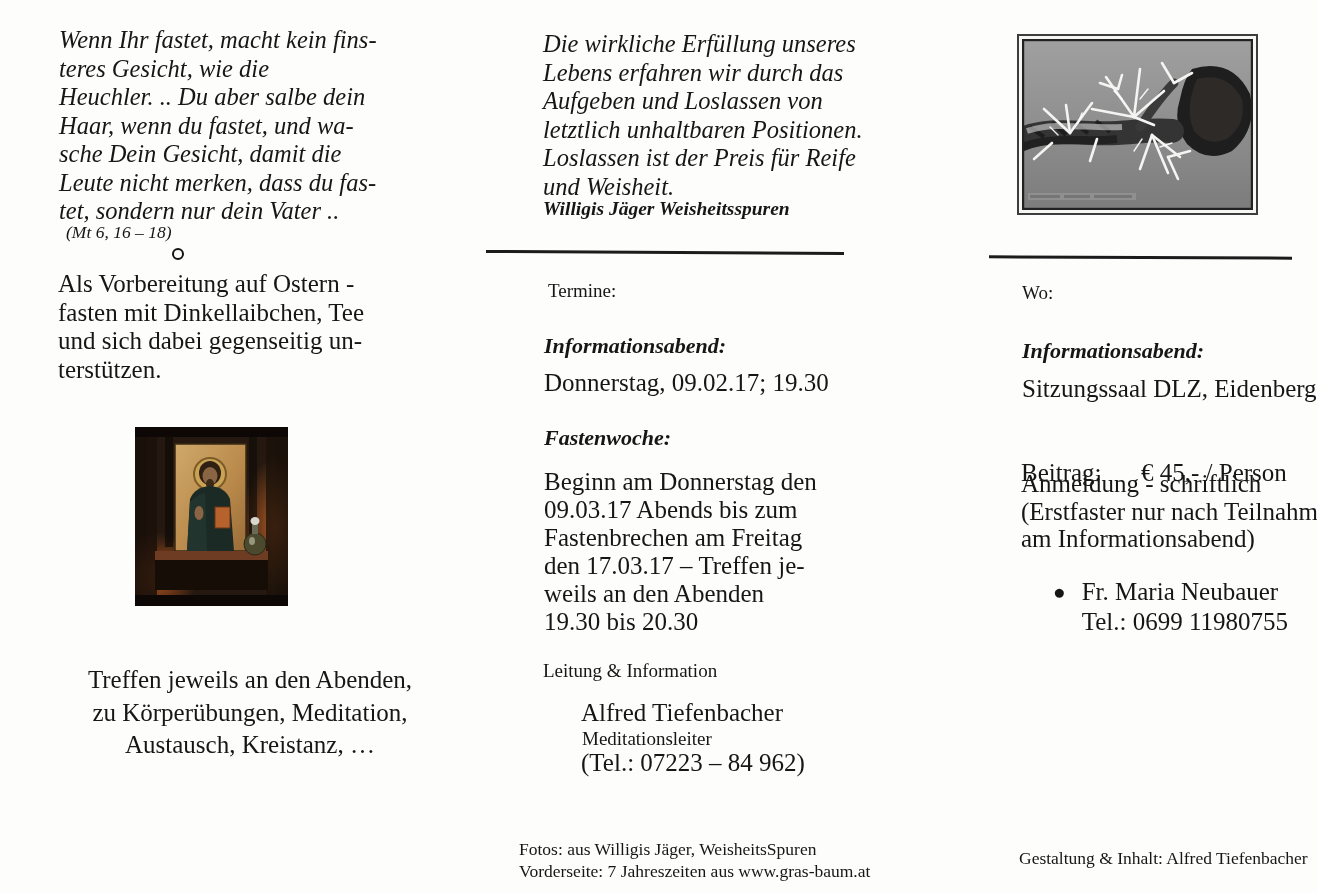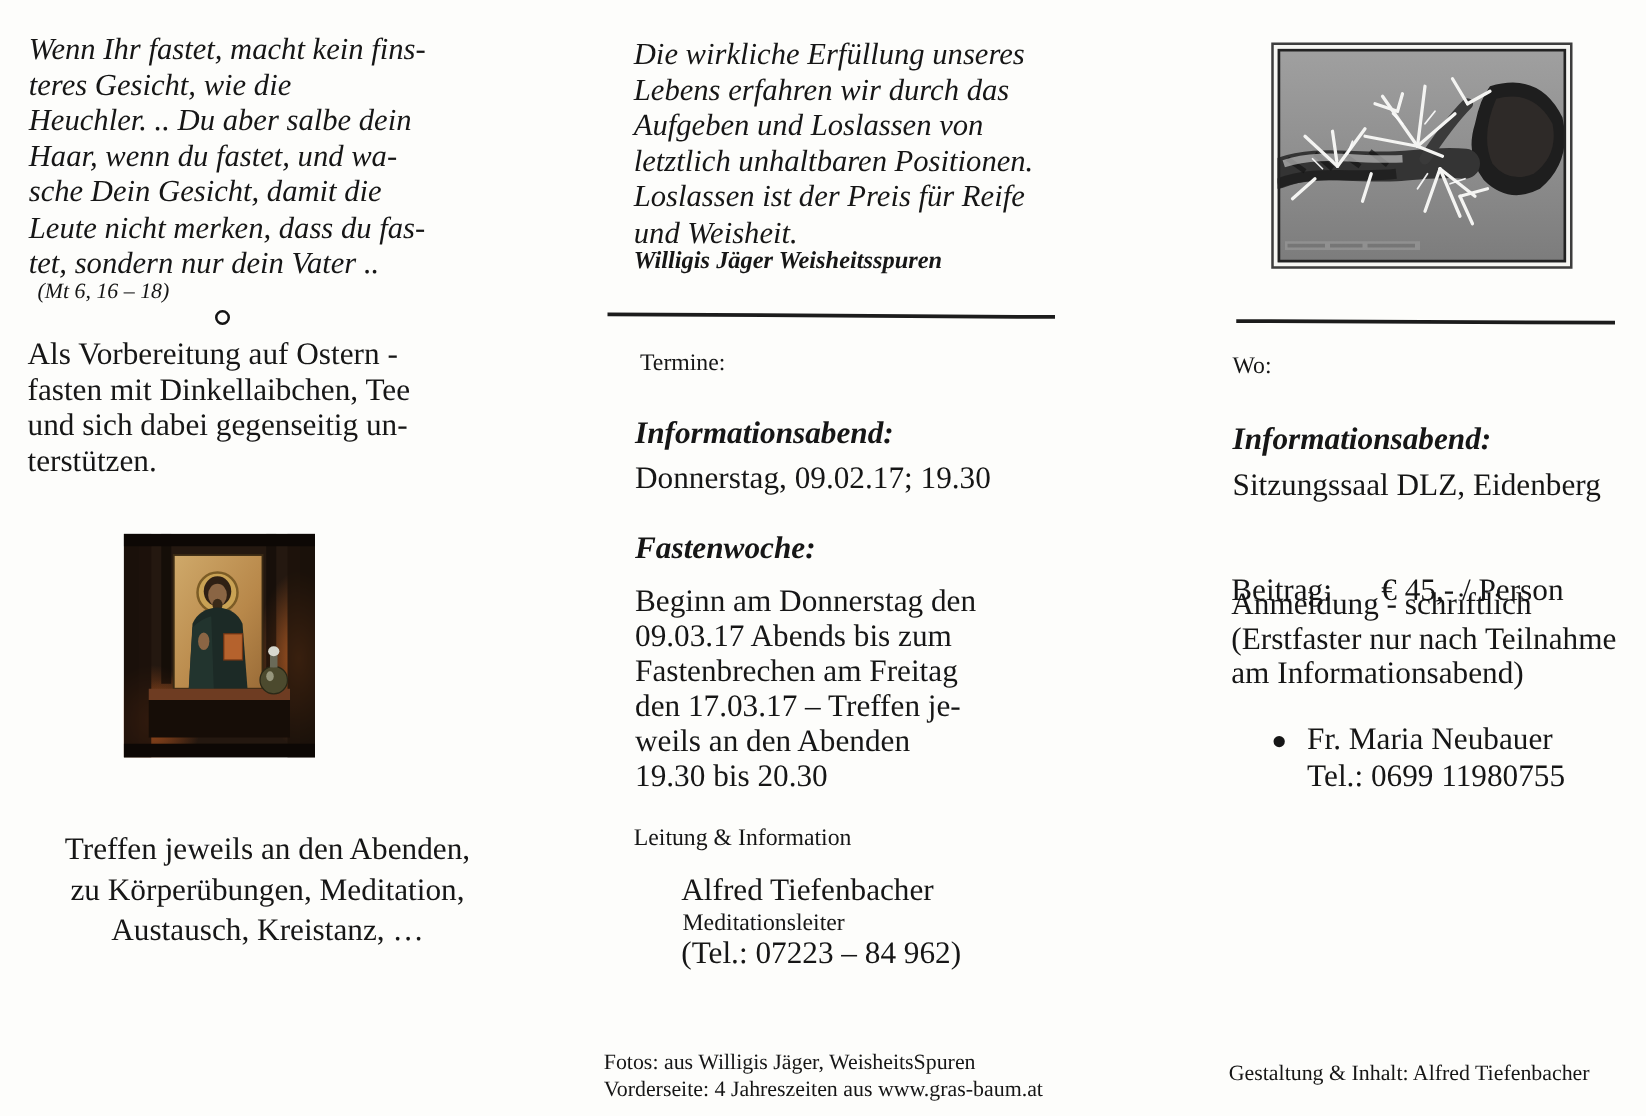--- a/index.html
+++ b/index.html
@@ -5,27 +5,27 @@
   * { margin:0; padding:0; box-sizing:border-box; }
   html,body { background:#e8e8e6; }
   .page {
     position:relative;
     width:1317px; height:893px;
     background:#fdfdfb;
     font-family:"Liberation Serif","DejaVu Serif",serif;
     color:#161616;
     overflow:hidden;
   }
-  .abs { position:absolute; white-space:pre-line; }
+  .abs { position:absolute; white-space:pre-line;margin-left:36px; }
   .quote { font-style:italic; font-size:24.5px; line-height:28.5px; }
   .bodytxt { font-size:25px; line-height:28.6px; }
   .smallref { font-style:italic; font-size:17.5px; }
   .attrib { font-style:italic; font-weight:bold; font-size:19.5px; }
   .heading-plain { font-size:19px; }
-  .heading-bi { font-style:italic; font-weight:bold; font-size:25px; }
+  .heading-bi { font-style:italic; font-weight:bold; font-size:22px; }
   .footer-sm { font-size:17.5px; line-height:21.5px; }
   .rule { position:absolute; height:2.6px; background:#1c1c1c; }
   .ring {
     position:absolute; width:12px; height:12px;
     border:2px solid #141414; border-radius:50%;
   }
   .photo-frame {
     position:absolute; border:2px solid #3d3d3d;
     padding:3px; background:#f6f6f3;
   }
@@ -145,21 +145,21 @@
 
   <div class="abs bodytxt" style="left:545px; top:699px;">Alfred Tiefenbacher</div>
 
   <div class="abs heading-plain" style="left:507px; top:660px;">Leitung &amp; Information</div>
 
   <div class="abs" style="left:546px; top:728px; font-size:19px;">Meditationsleiter</div>
 
   <div class="abs bodytxt" style="left:545px; top:749px;">(Tel.: 07223 – 84 962)</div>
 
   <div class="abs footer-sm" style="left:483px; top:839px; width:420px;">Fotos: aus Willigis Jäger, WeisheitsSpuren
-Vorderseite: 4 Jahreszeiten aus www.gras-baum.at</div>
+Vorderseite: 7 Jahreszeiten aus www.gras-baum.at</div>
 
   <div class="photo-frame" style="left:1017px; top:34px;">
     <svg width="231" height="171" viewBox="0 0 231 171" aria-hidden="true">
       <defs>
         <linearGradient id="wireBg" x1="0" y1="0" x2="0" y2="1">
           <stop offset="0" stop-color="#a0a0a0"></stop>
           <stop offset="0.55" stop-color="#8d8d8d"></stop>
           <stop offset="1" stop-color="#7c7c7c"></stop>
         </linearGradient>
       </defs>

